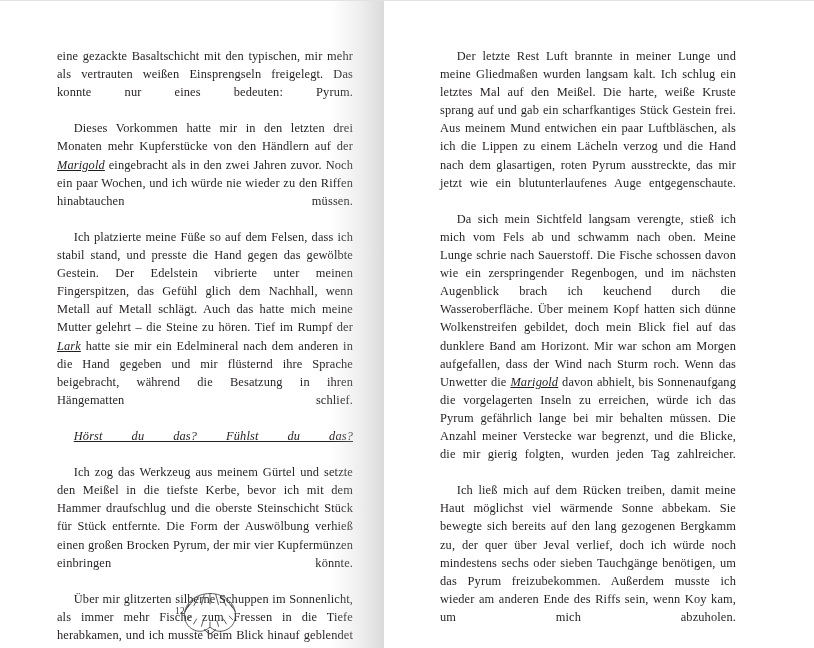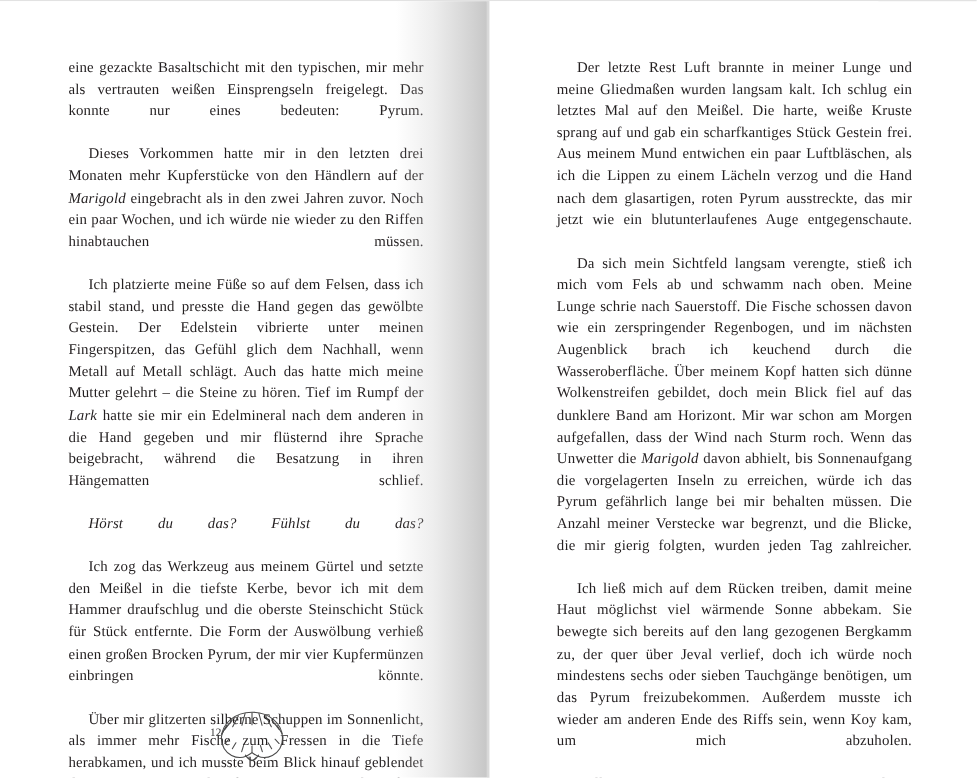--- a/index.html
+++ b/index.html
@@ -26,21 +26,21 @@
 
   
   .page {
     position: absolute;
     top: 0;
     height: 648px;
     background: #ffffff;
     box-sizing: border-box;
   }
   .page-left  { left: 0;    width: 408px; }
-  .page-right { left: 408px; width: 324px; padding-left: 48px; }
+  .page-right { left: 384px; width: 324px; padding-left: 48px; }
 
   
   .gutter-shadow {
     position: absolute;
     top: 0;
     left: 330px;
     width: 78px;
     height: 648px;
     background: linear-gradient(to right,
                 rgba(200,200,200,0) 0%,
@@ -85,20 +85,21 @@
   }
   
   .textblock p::after {
     content: "";
     display: inline-block;
     width: 100%;
   }
 
   em, .it {
     font-style: italic;
+    text-decoration: underline;
   }
 
   
   .folio {
     position: absolute;
     bottom: 9px;
     width: 70px;
     height: 52px;
   }
   .folio-left  { left: 175px; }

